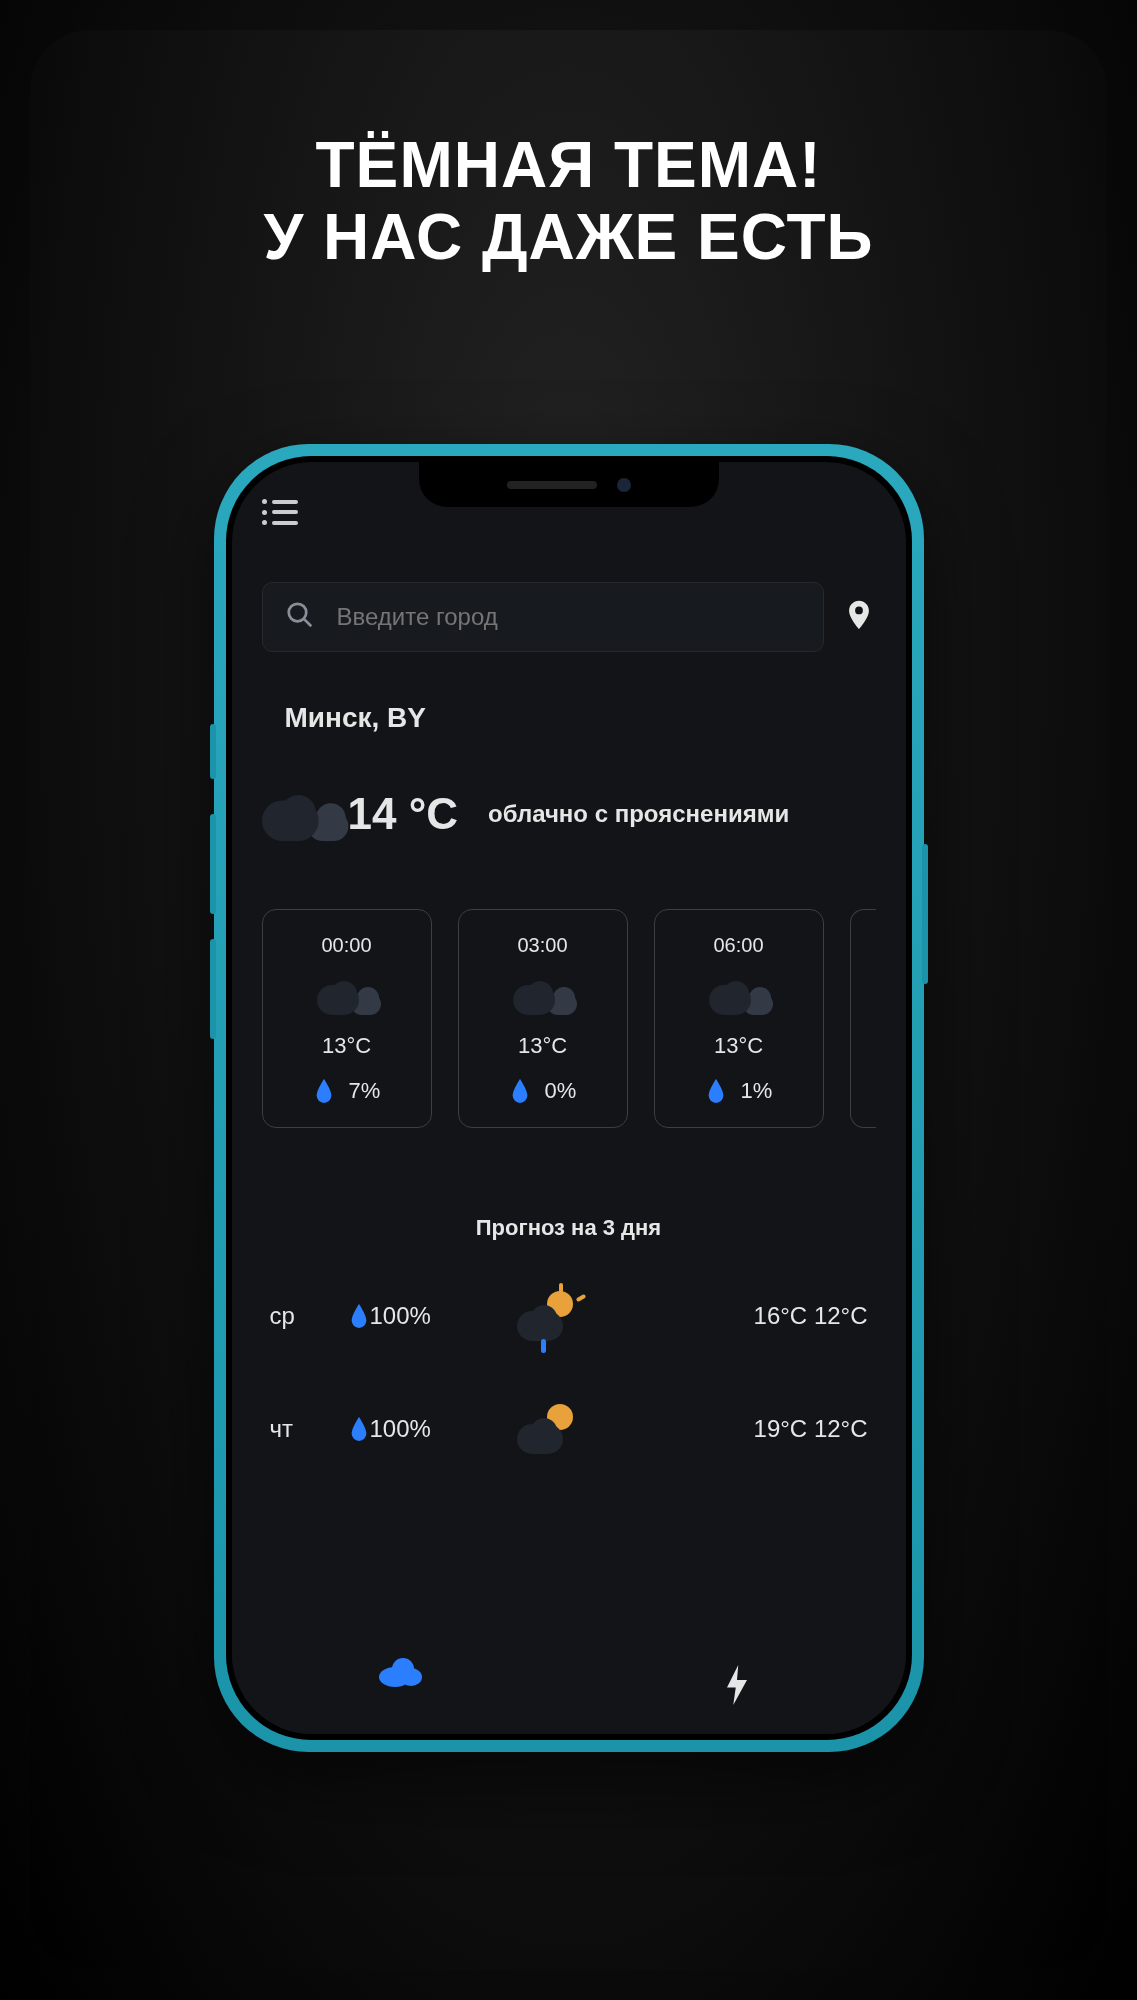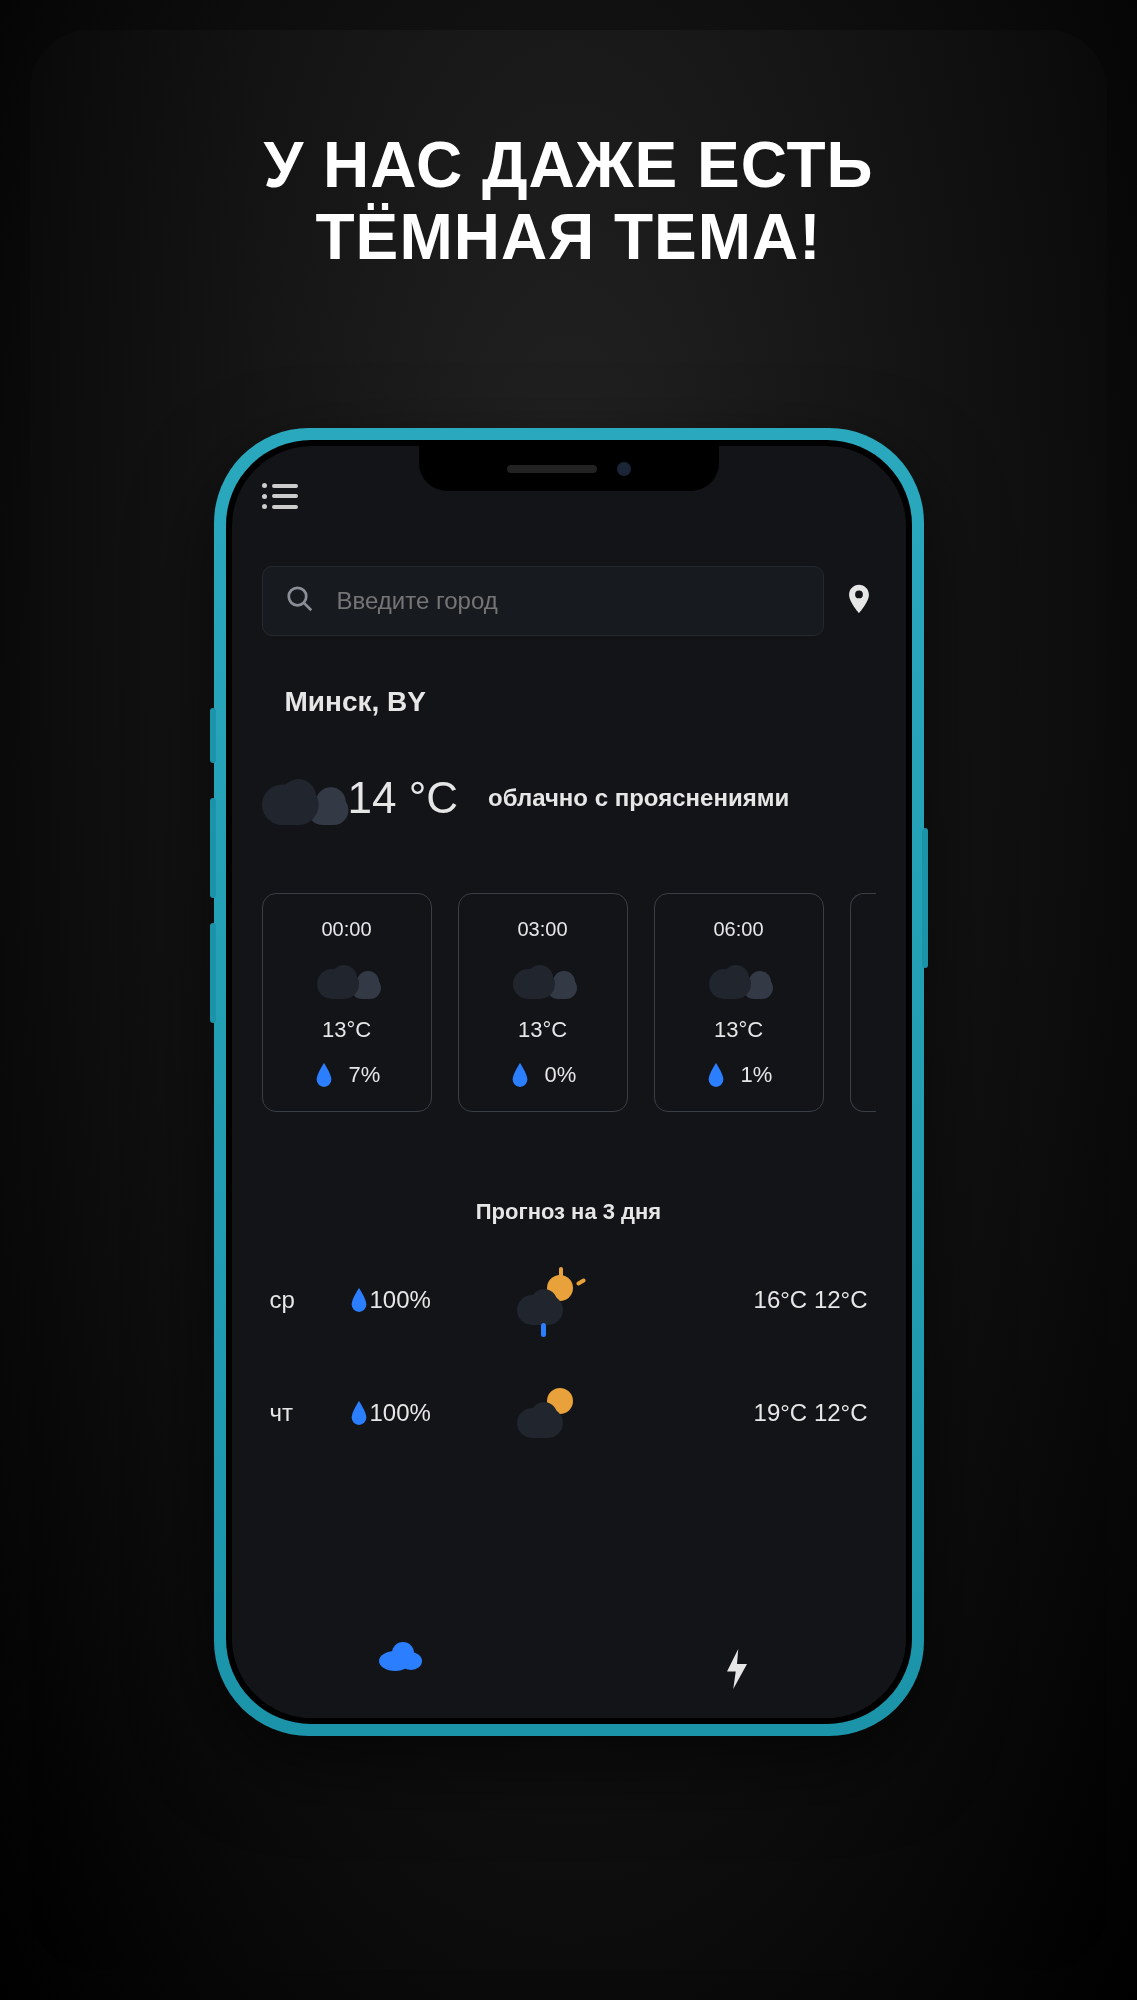--- a/index.html
+++ b/index.html
@@ -24,21 +24,21 @@
     text-align: center;
     font-size: 64px;
     font-weight: 800;
     letter-spacing: 1px;
     line-height: 1.12;
   }
 
   
   .phone {
     position: absolute;
-    top: 428px;
+    top: 444px;
     left: 50%;
     transform: translateX(-50%);
     width: 710px;
     height: 1308px;
     border-radius: 95px;
     background: linear-gradient(180deg, #2aa8bd 0%, #1b94aa 100%);
     padding: 12px;
     box-shadow: 0 30px 80px rgba(0,0,0,0.6);
   }
   .phone-inner {
@@ -112,21 +112,21 @@
 
   .city { margin-top: 50px; font-size: 28px; font-weight: 600; margin-left: 23px; }
 
   .current {
     margin-top: 55px;
     display: flex;
     align-items: center;
     gap: 30px;
   }
   .cur-left { display:flex; align-items:center; gap: 26px; }
-  .temp-big { font-size: 44px; font-weight: 400; }
+  .temp-big { font-size: 44px; font-weight: 700; }
   .cur-right { flex:1; text-align: right; display:flex; flex-direction:row; gap:16px; }
   .desc { font-size: 24px; font-weight: 600; line-height:1.25; }
   .hilo { font-size: 26px; font-weight: 600; }
   .feels { font-size: 24px; font-weight: 600; }
 
   .hourly {
     margin-top: 70px;
     display: flex;
     gap: 26px;
     overflow: hidden;
@@ -204,22 +204,22 @@
     z-index:15;
     pointer-events:none;
   }
 </style>
 </head>
 <body>
 
 <div class="promo-frame"></div>
 
 <div class="headline">
+  <div>ТЁМНАЯ ТЕМА!</div>
   <div>У НАС ДАЖЕ ЕСТЬ</div>
-  <div>ТЁМНАЯ ТЕМА!</div>
 </div>
 
 <div class="phone">
   <div class="side-btn sb-left1"></div>
   <div class="side-btn sb-left2"></div>
   <div class="side-btn sb-left3"></div>
   <div class="side-btn sb-right"></div>
 
   <div class="phone-inner">
     <div class="screen">

